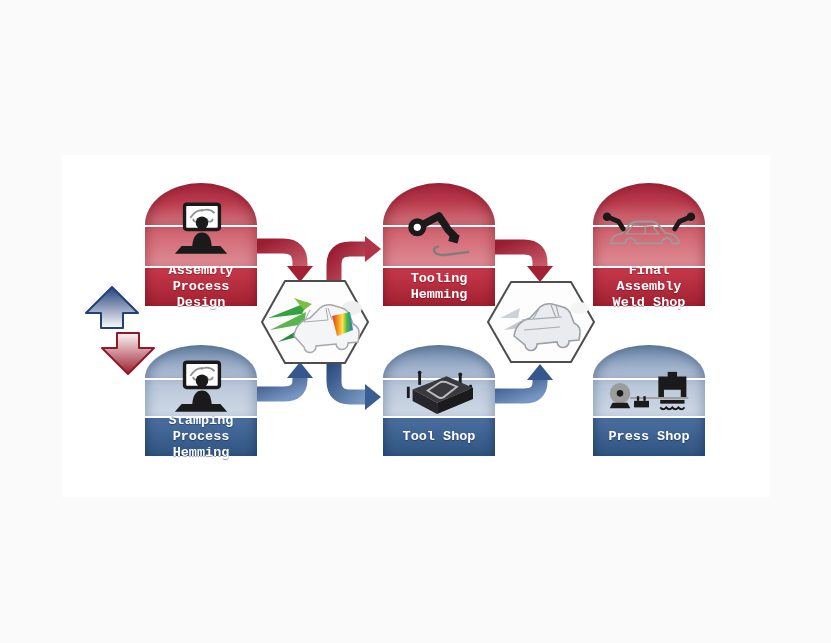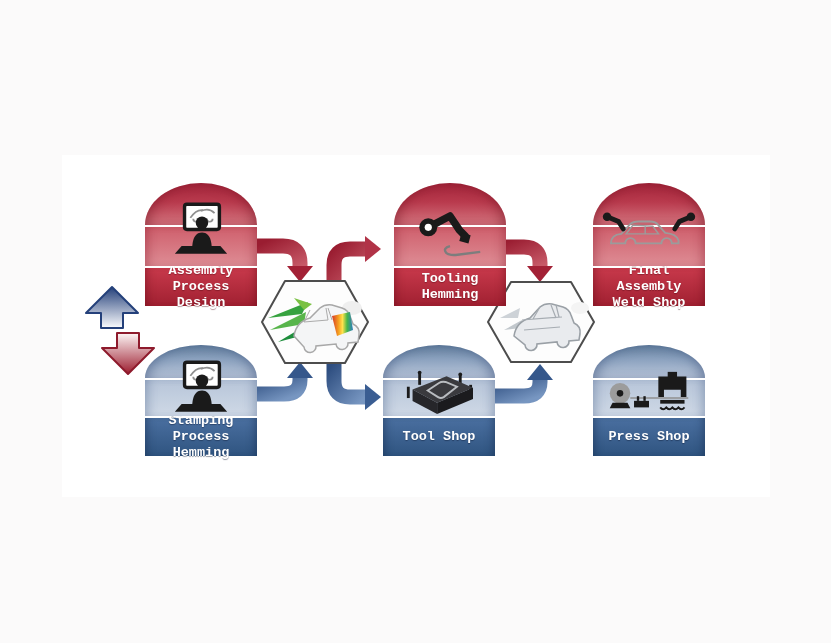--- a/index.html
+++ b/index.html
@@ -128,21 +128,21 @@
 Process Design</div>
     <svg class="icon" style="top:18px" width="62" height="57" viewBox="0 0 64 58">
       <rect x="15" y="3" width="36" height="26" rx="2.5" fill="#fff" stroke="#1a1a1a" stroke-width="3.5"></rect>
       <path d="M21,17 q6,-9 13,-8 m-2,1 q8,-4 14,2 m-22,6 a3,3 0 1 0 6,0 m8,0 a3,3 0 1 0 6,0" stroke="#8f8f8f" stroke-width="1.8" fill="none"></path>
       <circle cx="33" cy="22" r="6.5" fill="#1a1a1a"></circle>
       <path d="M23,46 q1,-14 10,-14 q9,0 10,14 z" fill="#1a1a1a"></path>
       <path d="M12,46 h40 l7,8 H5 z" fill="#1a1a1a"></path>
     </svg>
   </div>
 
-  <div class="node red row-top" style="left:394px">
+  <div class="node red row-top" style="left:383px">
     <div class="dome"></div>
     <div class="band"></div>
     <div class="label">Tooling
 Hemming</div>
     <svg class="icon" style="top:24px" width="68" height="52" viewBox="0 0 72 54">
       <path d="M13,21 L36,9 L46,24 L52,30" stroke="#1a1a1a" stroke-width="8" fill="none" stroke-linecap="round" stroke-linejoin="round"></path>
       <circle cx="13" cy="21" r="9.5" fill="#1a1a1a"></circle>
       <circle cx="13" cy="21" r="3.8" fill="#fff"></circle>
       <rect x="47" y="28" width="10" height="9" fill="#1a1a1a" transform="rotate(15 52 32)"></rect>
       <path d="M36,41 q-8,2 -4,7 q3,3 12,2 l24,-3" stroke="#7d7d7d" stroke-width="2.5" fill="none"></path>

